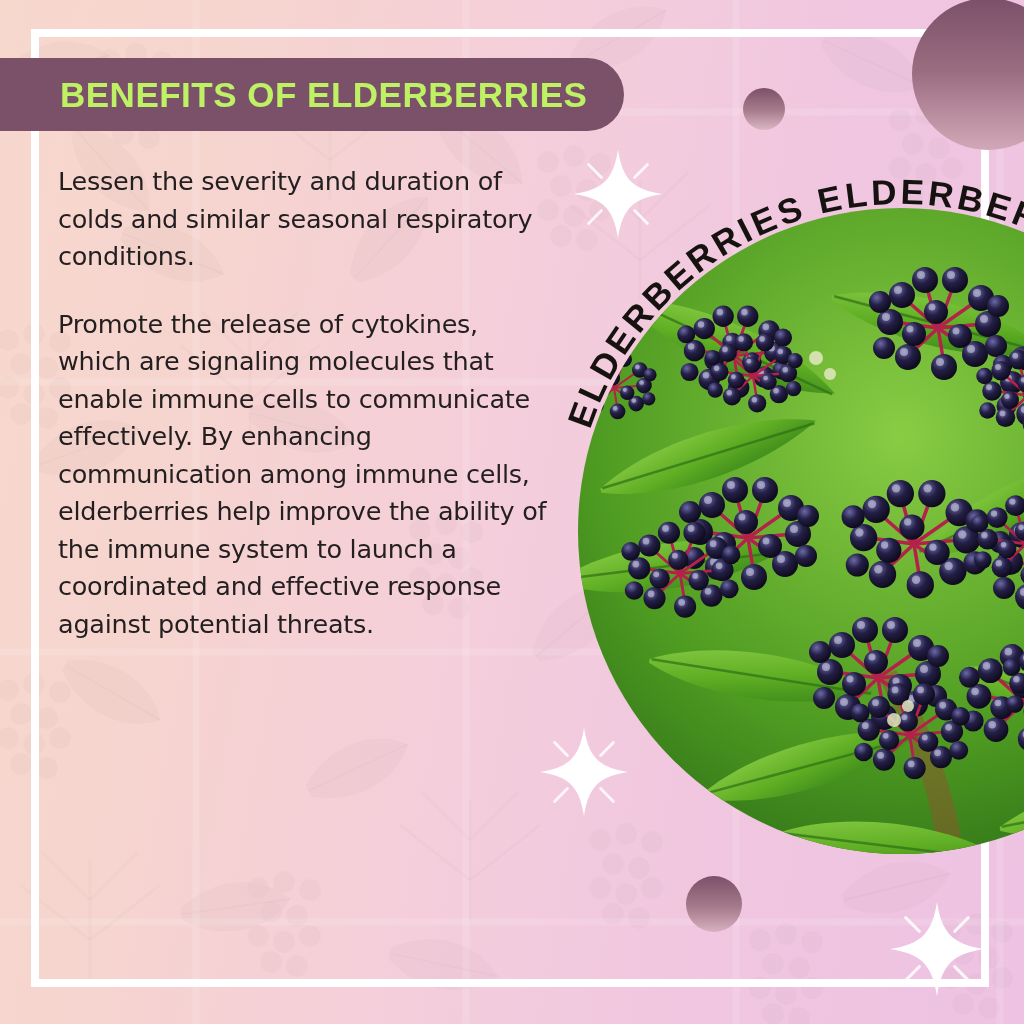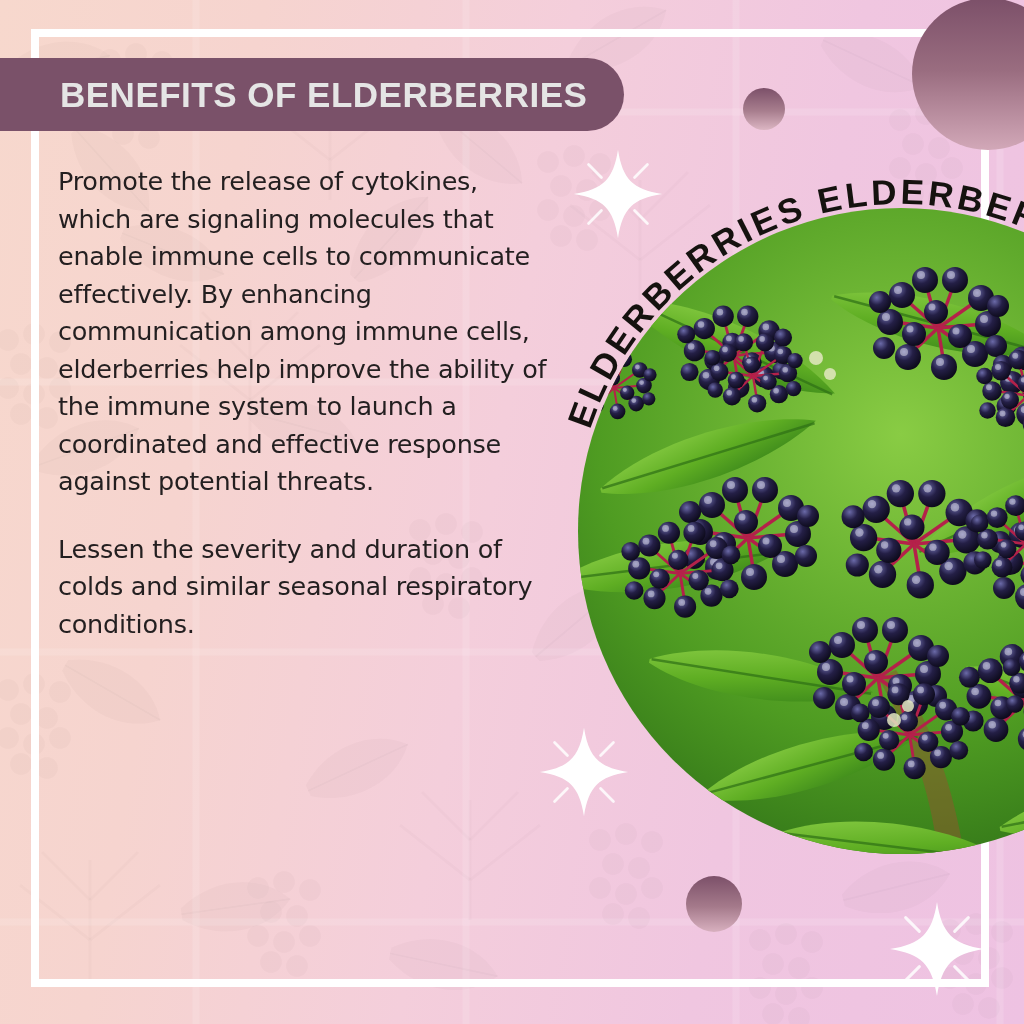--- a/index.html
+++ b/index.html
@@ -51,21 +51,21 @@
     width: 684px;
     height: 73px;
     background: #7a5169;
     border-radius: 0 40px 40px 0;
     display: flex;
     align-items: center;
     z-index: 6;
   }
   .title-bar .title-text {
     margin-left: 120px;
-    color: #e5e5e5;
+    color: #bef264;
     font-size: 35px;
     font-weight: bold;
     letter-spacing: .5px;
     font-family: "Liberation Sans", sans-serif;
     white-space: nowrap;
   }
 
   
   .body-copy {
     position: absolute;
@@ -382,17 +382,17 @@
     </g>
   </svg>
 
   <div class="frame"></div>
 
   <div class="title-bar">
     <span class="title-text">BENEFITS OF ELDERBERRIES</span>
   </div>
 
   <div class="body-copy">
+    <p class="para">Lessen the severity and duration of colds and similar seasonal respiratory conditions.</p>
     <p class="para">Promote the release of cytokines, which are signaling molecules that enable immune cells to communicate effectively. By enhancing communication among immune cells, elderberries help improve the ability of the immune system to launch a coordinated and effective response against potential threats.</p>
-    <p class="para">Lessen the severity and duration of colds and similar seasonal respiratory conditions.</p>
   </div>
 
 </div>
 
 </body></html>

